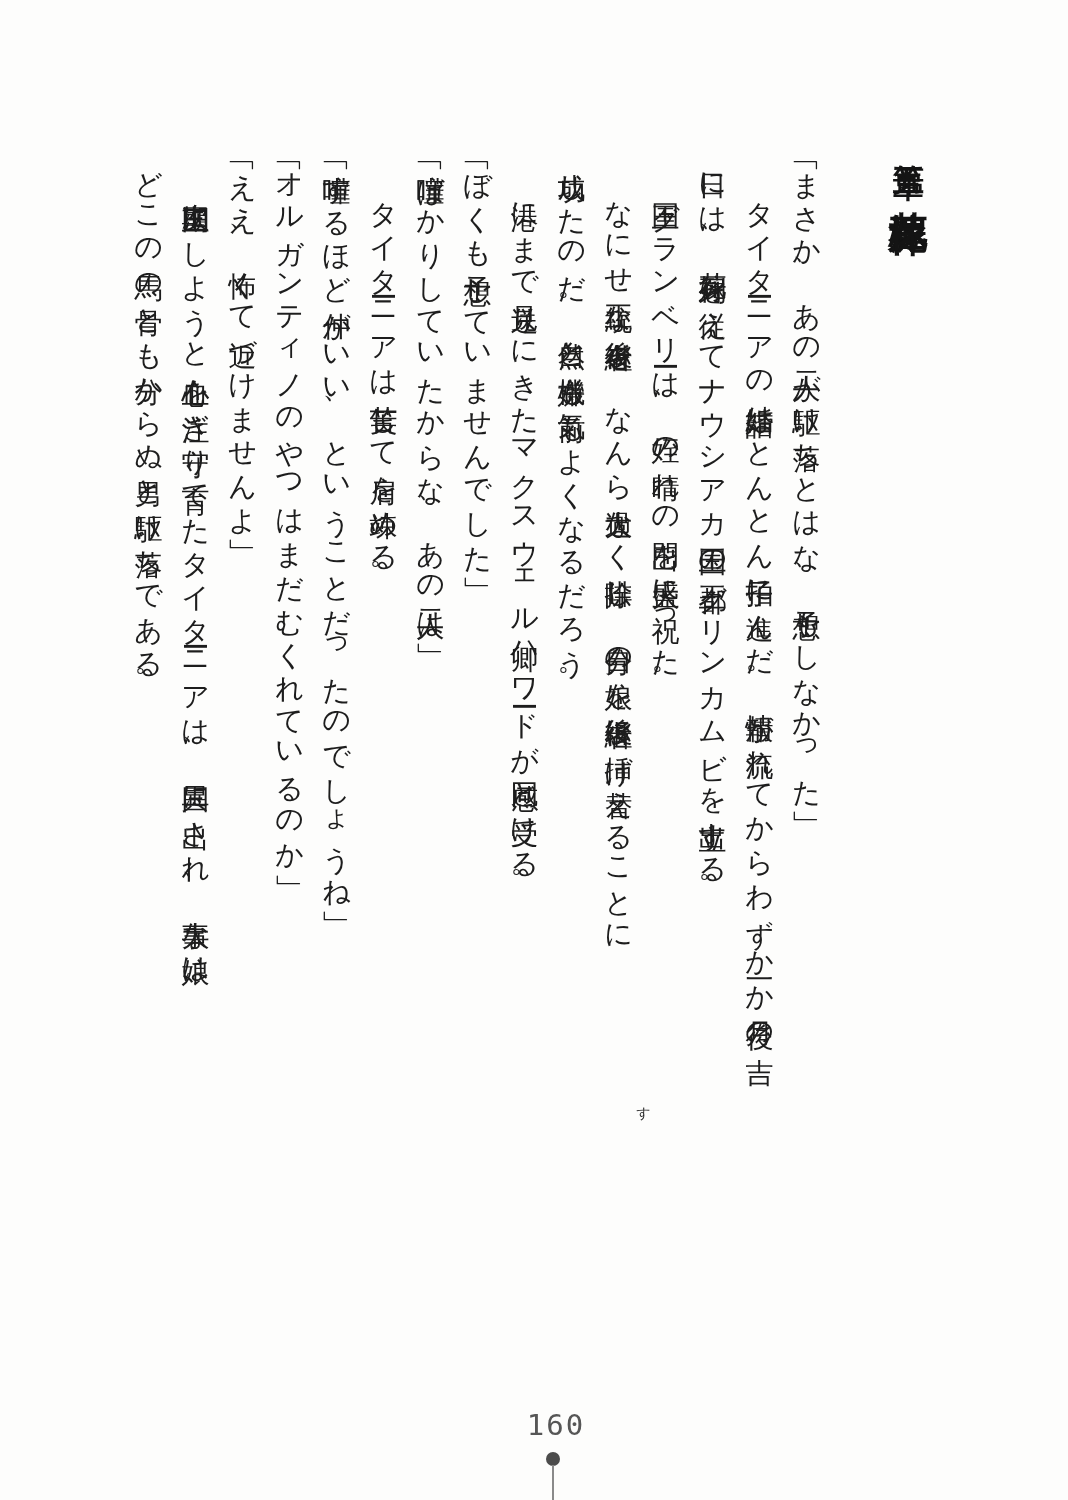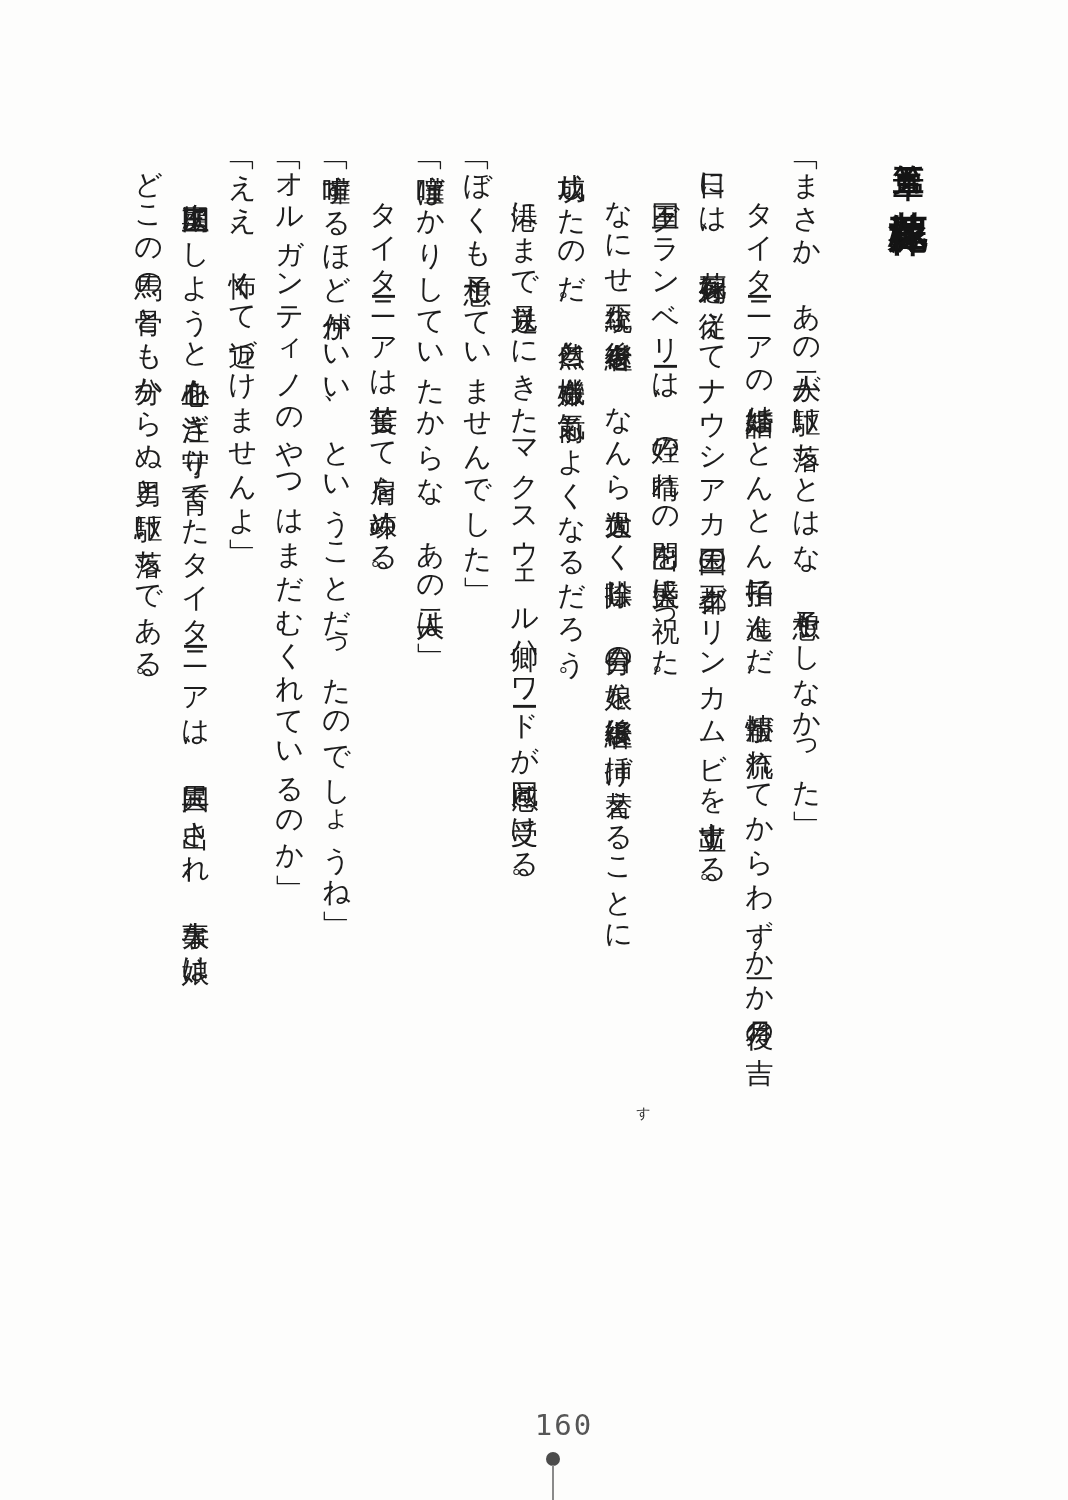--- a/index.html
+++ b/index.html
@@ -67,21 +67,20 @@
   .page-number {
     position: absolute;
     left: 520px;
     top: 1408px;
     width: 72px;
     text-align: center;
     font-family: "DejaVu Sans Mono", monospace;
     font-size: 29px;
     letter-spacing: 2px;
     color: #565656;
-    margin-left: 8px;
   }
   .footer-dot {
     position: absolute;
     left: 546px;
     top: 1452px;
     width: 14px;
     height: 14px;
     border-radius: 50%;
     background: #4c4c4c;
   }

